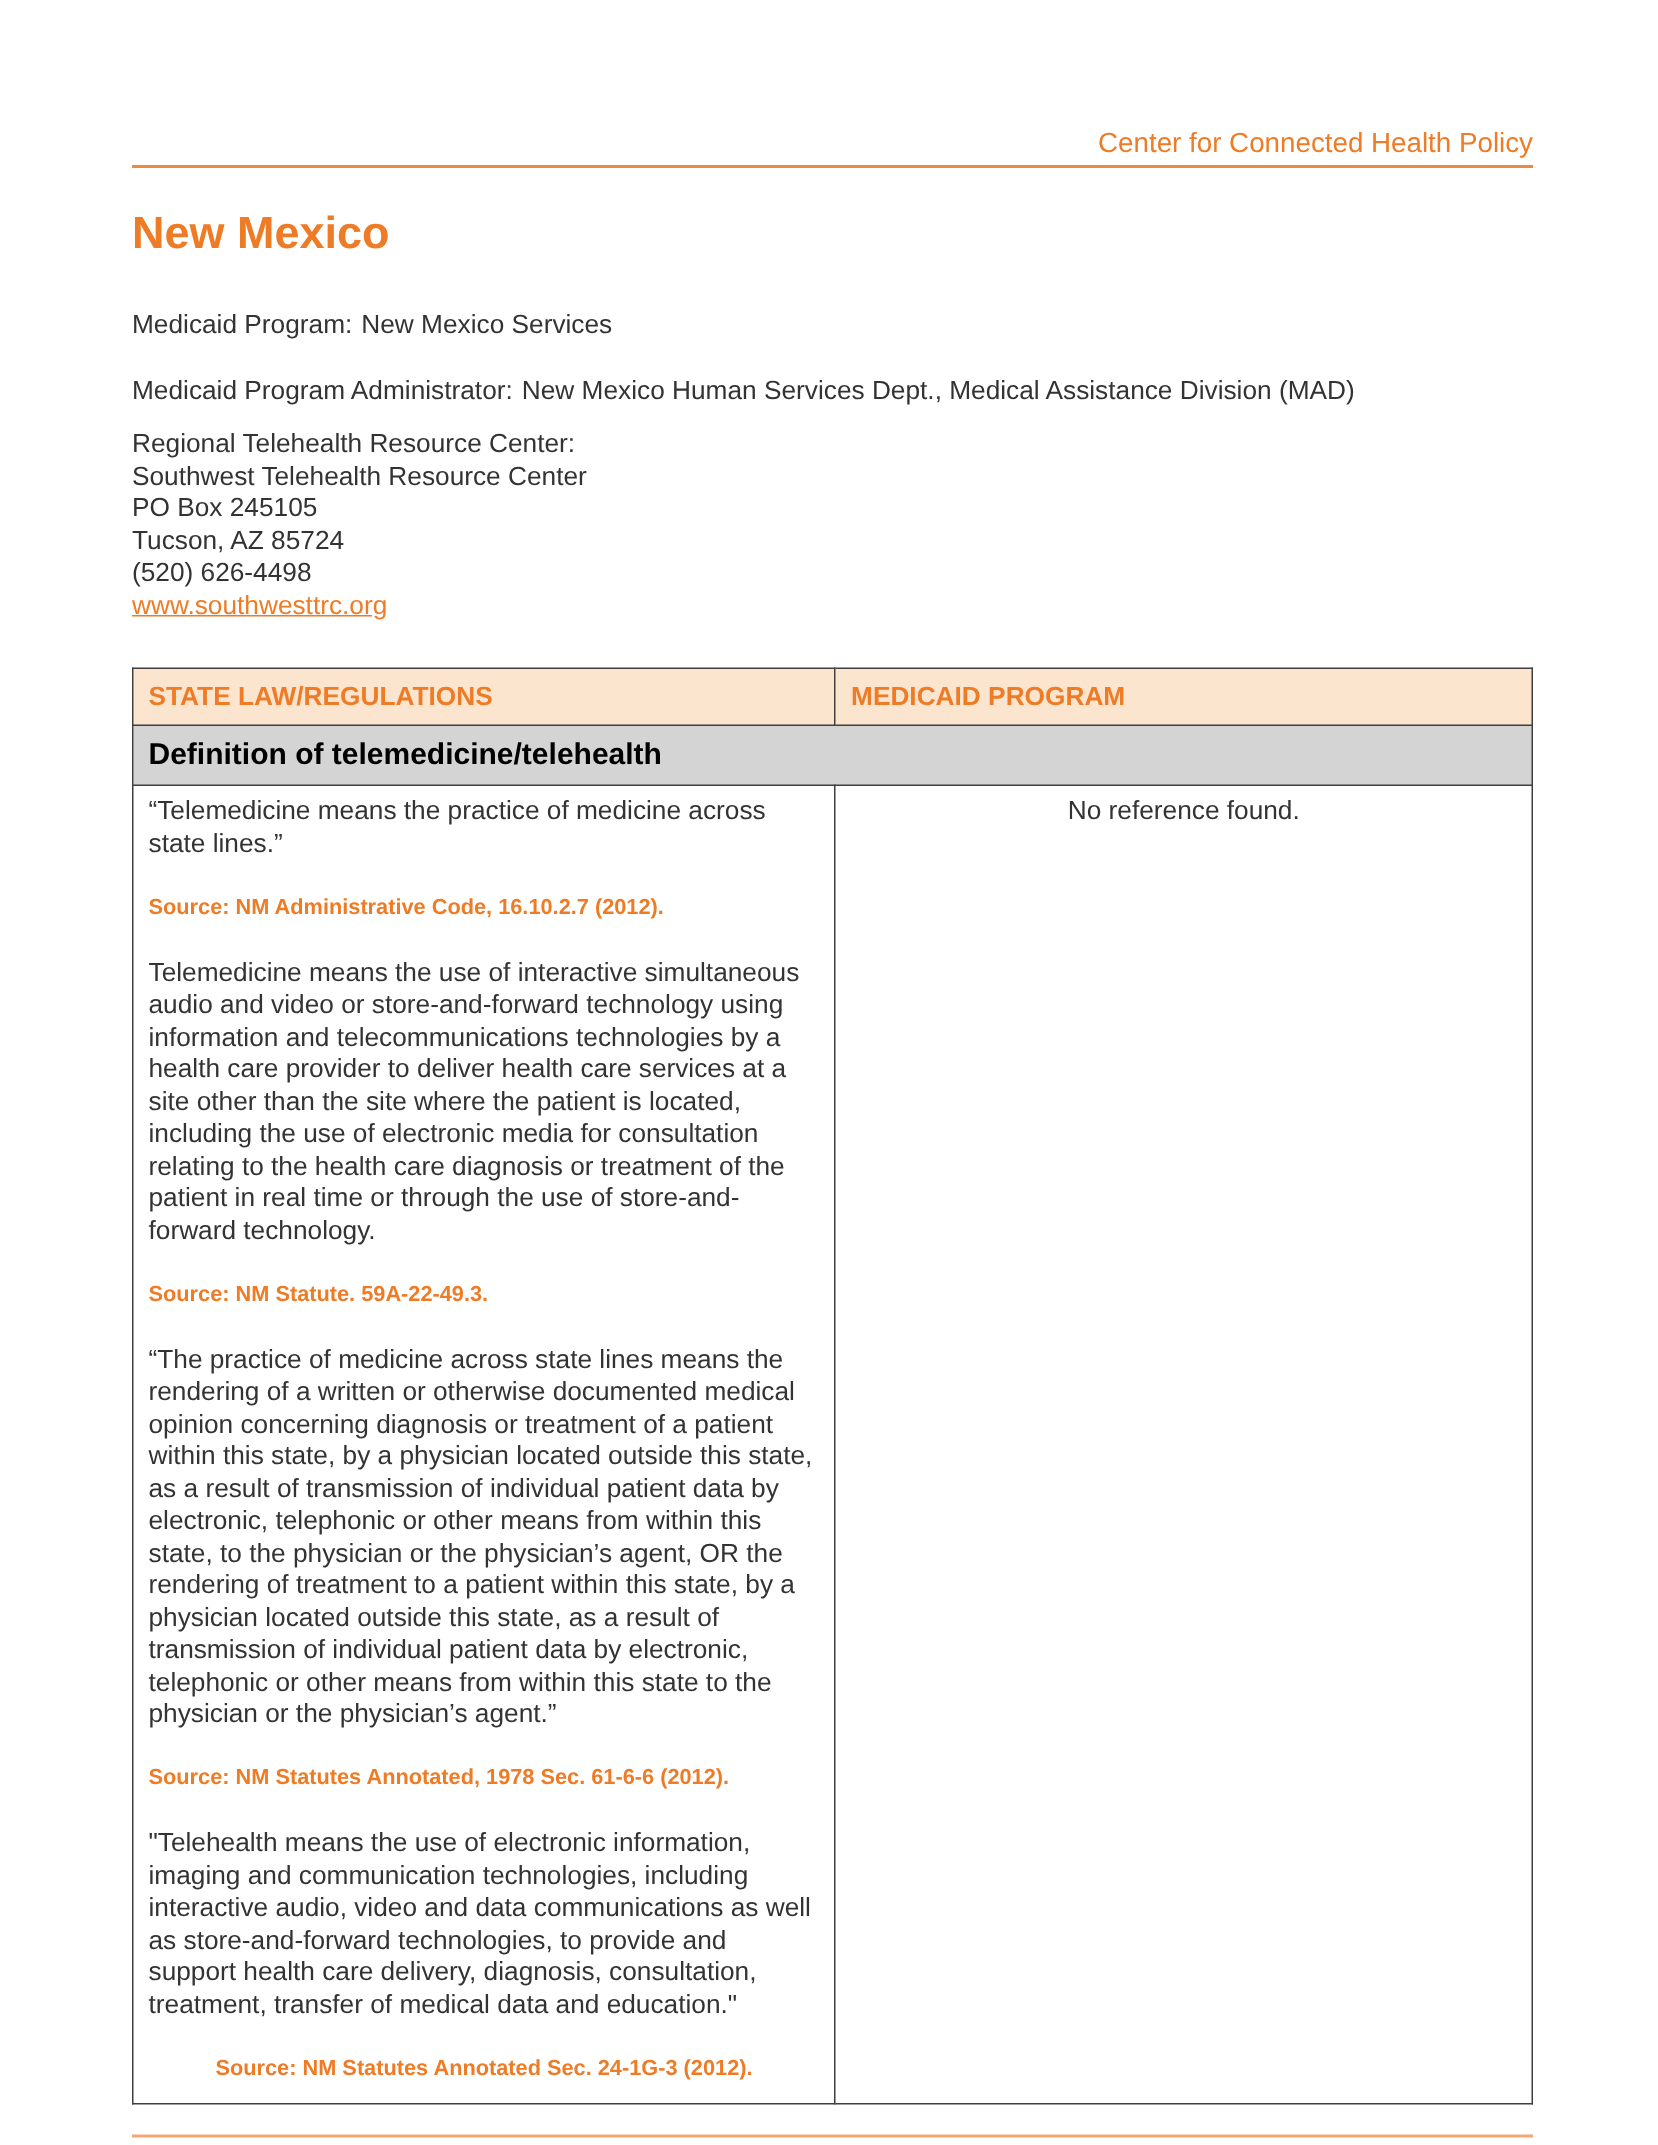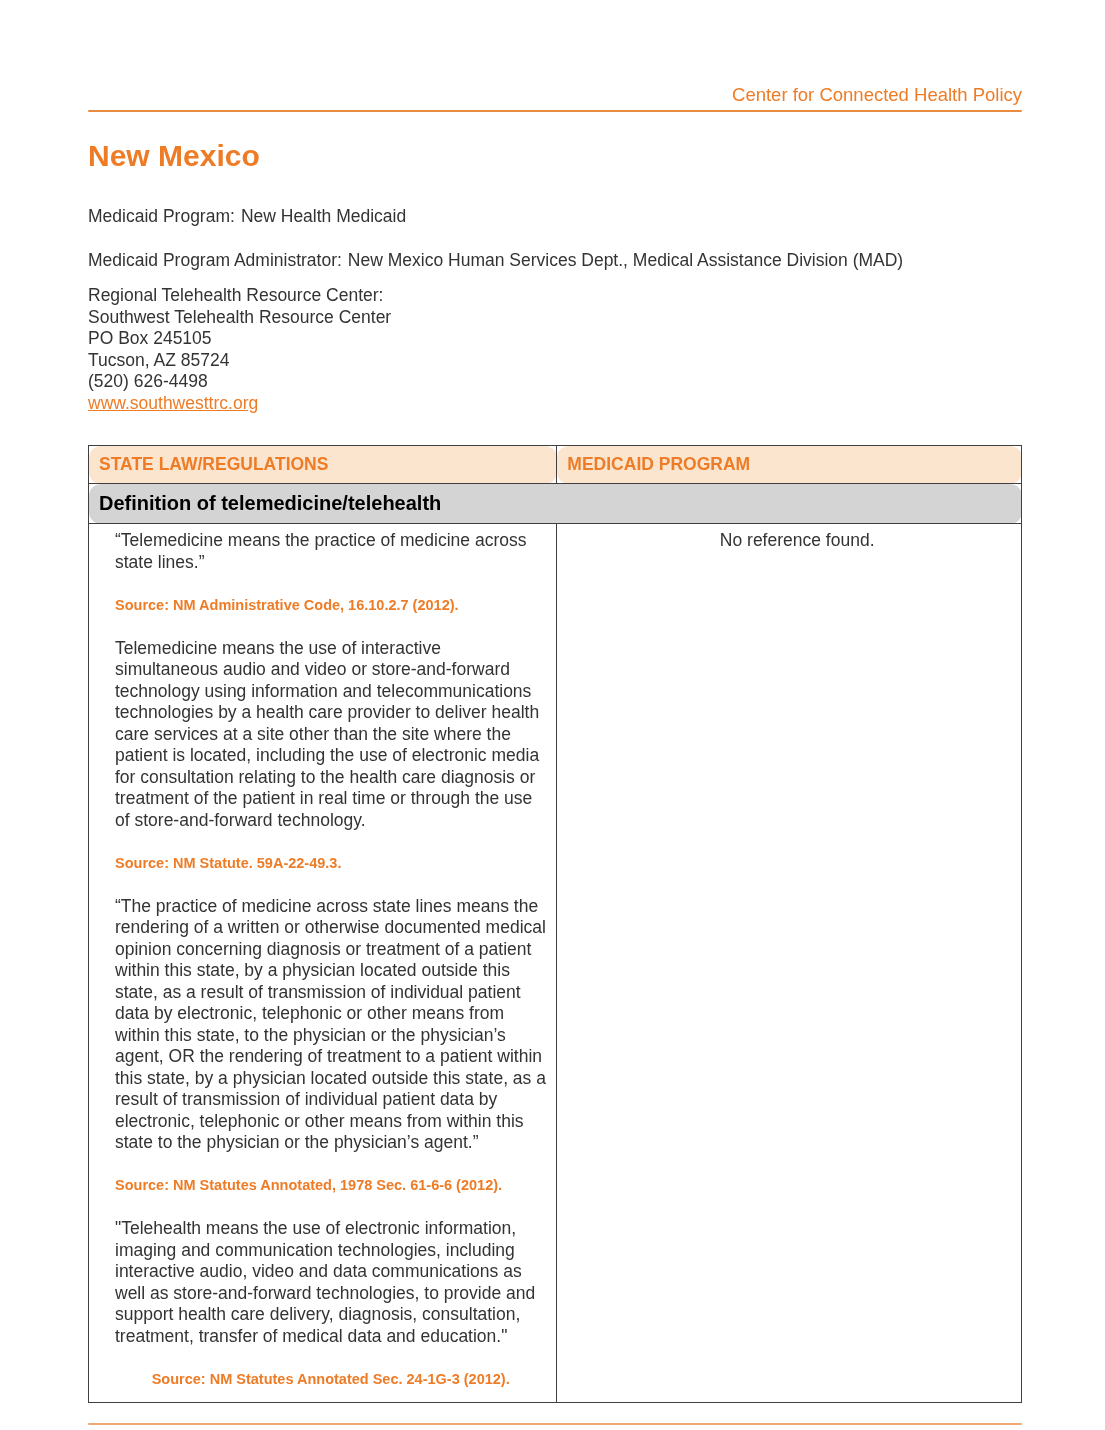--- a/index.html
+++ b/index.html
@@ -4,21 +4,21 @@
 <style>
   :root{
     --accent:#ee7c26;
     --accent-bg:#fce5cf;
     --gray-row:#d4d4d4;
     --border:#3f3f3f;
     --header-line:#e98c3f;
     --footer-line:#f0a875;
     --text:#333333;
   }
-  *{box-sizing:border-box;border-radius:12px;}
+  *{box-sizing:border-box;}
   html,body{margin:0;padding:0;background:#ffffff;}
   body{
     width:1105px;
     font-family:"Liberation Sans", sans-serif;
     color:var(--text);
   }
   .page{
     width:1105px;
     min-height:1430px;
     padding:0 83px 0 88px;
@@ -89,21 +89,21 @@
   .section-row td{
     background:var(--gray-row);
     color:#000000;
     font-weight:bold;
     font-size:20px;
     padding:8px 10px;
     height:38px;
     vertical-align:middle;
   }
   .body-row td{
-    padding:6px 10px 12px 26px;
+    padding:6px 10px 12px 10px;
     font-size:17.5px;
     line-height:21.5px;
   }
   .body-row p{margin:21.5px 0;}
   .body-row p:first-child{margin-top:0;}
   .body-row p:last-child{margin-bottom:0;text-align:center;}
   p.source{
     color:var(--accent);
     font-weight:bold;
     font-size:14.5px;
@@ -119,21 +119,21 @@
 <div class="page">
 
   <div class="header">
     <div class="brand">Center for Connected Health Policy</div>
     <div class="header-rule"></div>
   </div>
 
   <h1 class="title">New Mexico</h1>
 
   <p class="info-line">
-    <span class="b label">Medicaid Program:</span><span>New Health Medicaid</span>
+    <span class="b label">Medicaid Program:</span><span>New Mexico Services</span>
   </p>
 
   <p class="info-line">
     <span class="b label">Medicaid Program Administrator:</span><span>New Mexico Human Services Dept., Medical Assistance Division (MAD)</span>
   </p>
 
   <div class="rtrc">
     <div class="b">Regional Telehealth Resource Center:</div>
     <div class="rtrc-lines">
         <div>Southwest Telehealth Resource Center</div>

